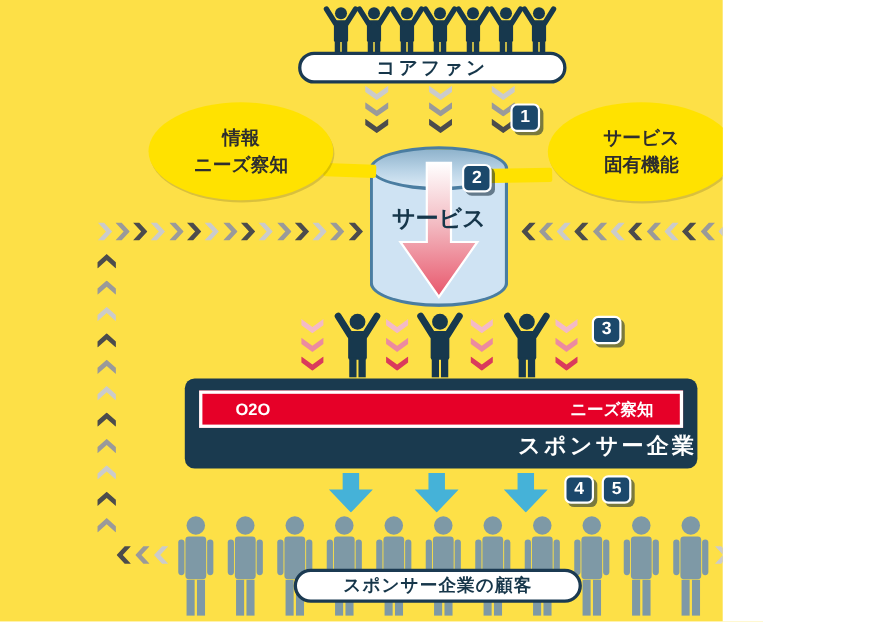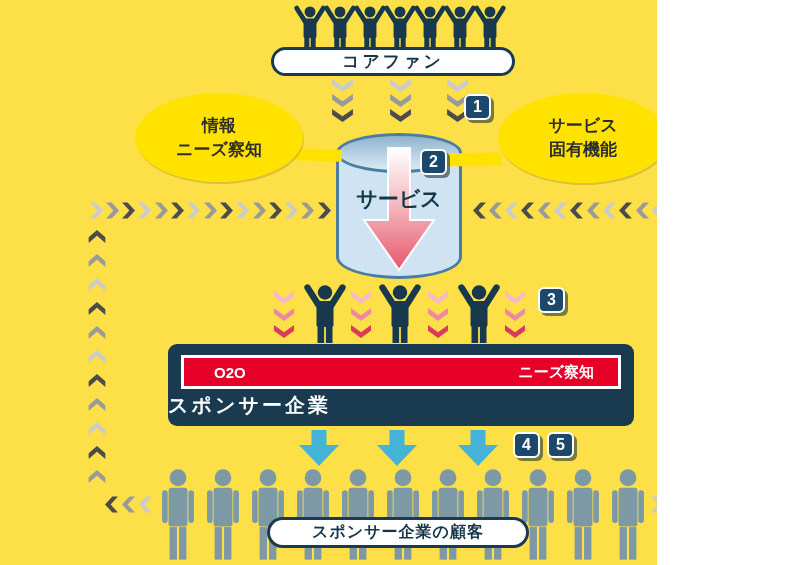--- a/index.html
+++ b/index.html
@@ -61,21 +61,21 @@
     position:absolute;left:168px;top:344px;width:466px;height:82px;
     background:#1a3a4f;border-radius:9px;z-index:3;
   }
   .red-bar{
     position:absolute;left:13px;right:13px;top:11px;height:34px;box-sizing:border-box;
     background:#e60028;border:3px solid #fff;
     display:flex;align-items:center;justify-content:space-between;
     padding:0 24px 0 30px;color:#fff;font-weight:bold;font-size:15px;
   }
   .sponsor-title{
-    position:absolute;left:0;right:0;bottom:7px;text-align:left;
+    position:absolute;left:0;right:0;bottom:7px;text-align:right;
     color:#fff;font-weight:bold;font-size:20px;letter-spacing:3px;
   }
   .chev{position:absolute;pointer-events:none;z-index:2;}
   .person{position:absolute;z-index:2;}
   .blue-arrow{position:absolute;z-index:4;}
 </style>
 </head>
 <body>
 
 <div class="canvas" id="canvas">

